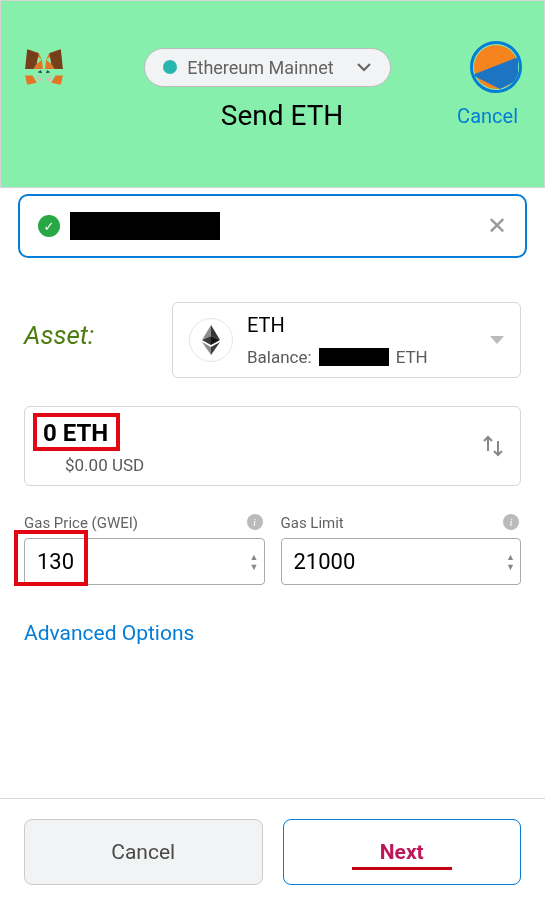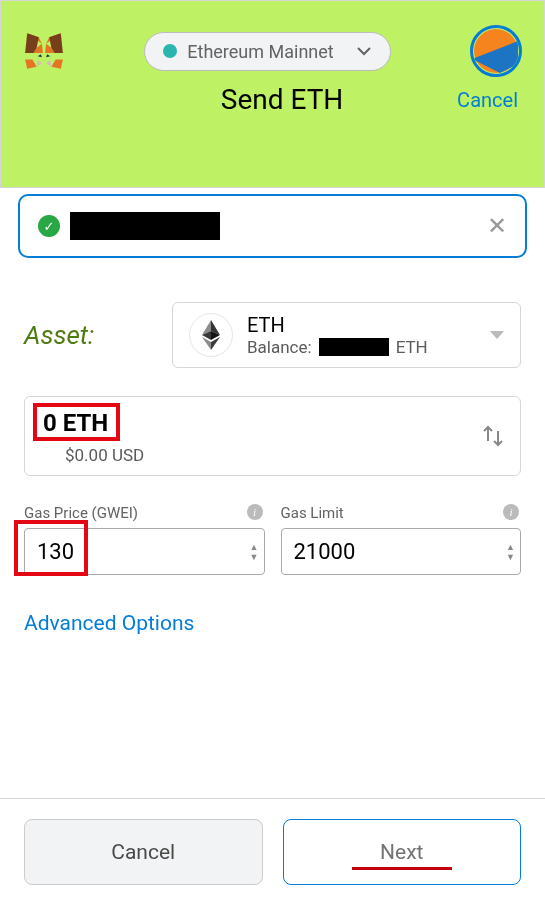--- a/index.html
+++ b/index.html
@@ -8,22 +8,22 @@
       box-sizing: border-box;
       font-family: -apple-system, BlinkMacSystemFont, "Segoe UI", Roboto, Helvetica, Arial, sans-serif;
     }
     body {
       width: 545px;
       height: 913px;
       background: #fff;
       position: relative;
     }
     .header {
-      background: #bef264;
-      padding: 18px 22px 0 22px;
+      background: #86efac;
+      padding: 34px 22px 0 22px;
       height: 188px;
       border: 1px solid #d6d6d6;
     }
     .header-top {
       display: flex;
       align-items: center;
       justify-content: space-between;
       height: 64px;
     }
     .fox-logo {
@@ -162,21 +162,21 @@
     .asset-symbol {
       font-size: 20px;
       color: #000;
     }
     .balance-line {
       font-size: 17px;
       color: #5b5b5b;
       display: flex;
       align-items: center;
       gap: 7px;
-      margin-top: 0;
+      margin-top: 10px;
     }
     .balance-redacted {
       width: 70px;
       height: 18px;
       background: #000;
       display: inline-block;
     }
     .dropdown-caret {
       position: absolute;
       right: 16px;
@@ -329,22 +329,23 @@
       cursor: pointer;
     }
     .btn-cancel {
       background: #f2f3f4;
       border: 1px solid #ccc;
       color: #4a4a4a;
     }
     .btn-next {
       background: #fff;
       border: 1px solid #037dd6;
-      color: #737373;
-      position: relative;
+      color: #be185d;
+      position: relative;
+      font-weight: bold;
     }
     .next-underline {
       position: absolute;
       bottom: 14px;
       left: 50%;
       transform: translateX(-50%);
       width: 100px;
       height: 3px;
       background: #c50010;
     }

